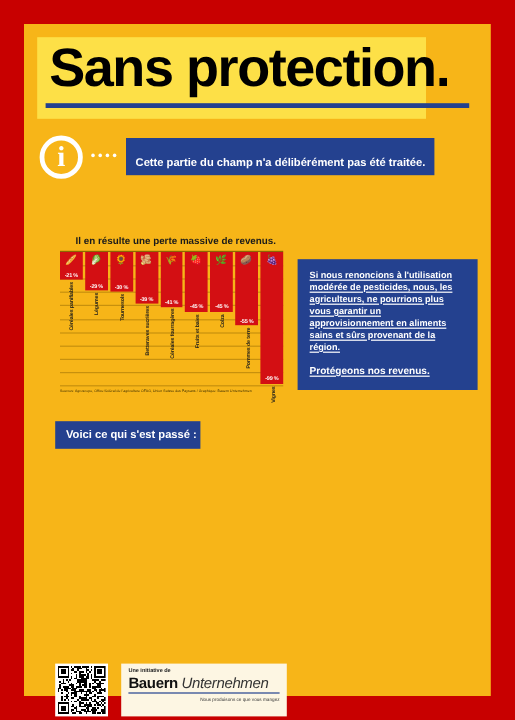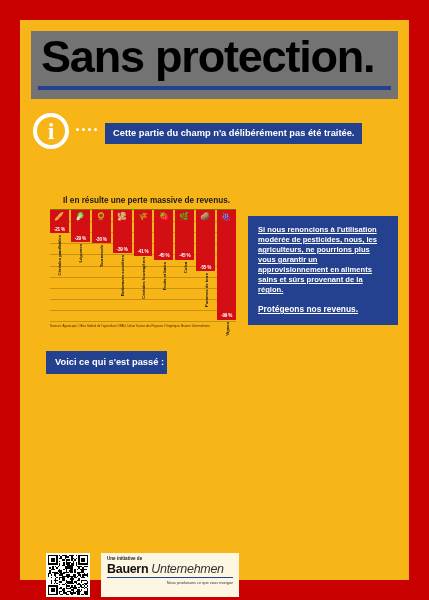--- a/index.html
+++ b/index.html
@@ -15,22 +15,22 @@
   }
   
   .inner{
     position:absolute;left:20px;top:20px;
     width:389px;height:560px;
     background:#f7b518;box-sizing:border-box;
   }
   
   .title-band{
     position:absolute;left:11px;top:11px;
-    width:367px;height:68px;
-    background:#737373;box-sizing:border-box;
+    width:324px;height:68px;
+    background:#fde047;box-sizing:border-box;
   }
   .title-text{
     position:absolute;left:10px;top:-4px;
     font-size:45px;line-height:60px;
     font-weight:700;color:#000;letter-spacing:-1.2px;
     white-space:nowrap;
   }
   .title-rule{
     position:absolute;left:7px;bottom:9px;
     width:353px;height:4px;background:#24418f;
@@ -43,24 +43,24 @@
   }
   .info-i{
     position:absolute;left:0;top:0;width:100%;height:100%;
     display:flex;align-items:center;justify-content:center;
     color:#ffffff;font-size:24px;font-weight:700;line-height:1;
     font-family:"Liberation Serif","DejaVu Serif",serif;
   }
   .dots{position:absolute;left:45px;top:15px;display:flex;gap:3px;}
   .dots i{display:block;width:3px;height:3px;background:#fff;border-radius:50%;}
   .callout{
-    position:absolute;left:74px;top:10px;
+    position:absolute;left:74px;top:2px;
     background:#24418f;color:#fff;
     font-size:9.3px;font-weight:700;
-    padding:5px 8px 6px 8px;white-space:nowrap;
+    padding:15px 8px 6px 8px;white-space:nowrap;
     box-sizing:border-box;
   }
   
   .chart-wrap{position:absolute;left:30px;top:176px;width:190px;}
   .chart-title{
     font-size:8.2px;font-weight:700;color:#1b1b1b;
     margin:0 0 4px 1px;white-space:nowrap;padding-left:12px;
   }
   .plot{
     position:relative;width:186px;height:112px;

